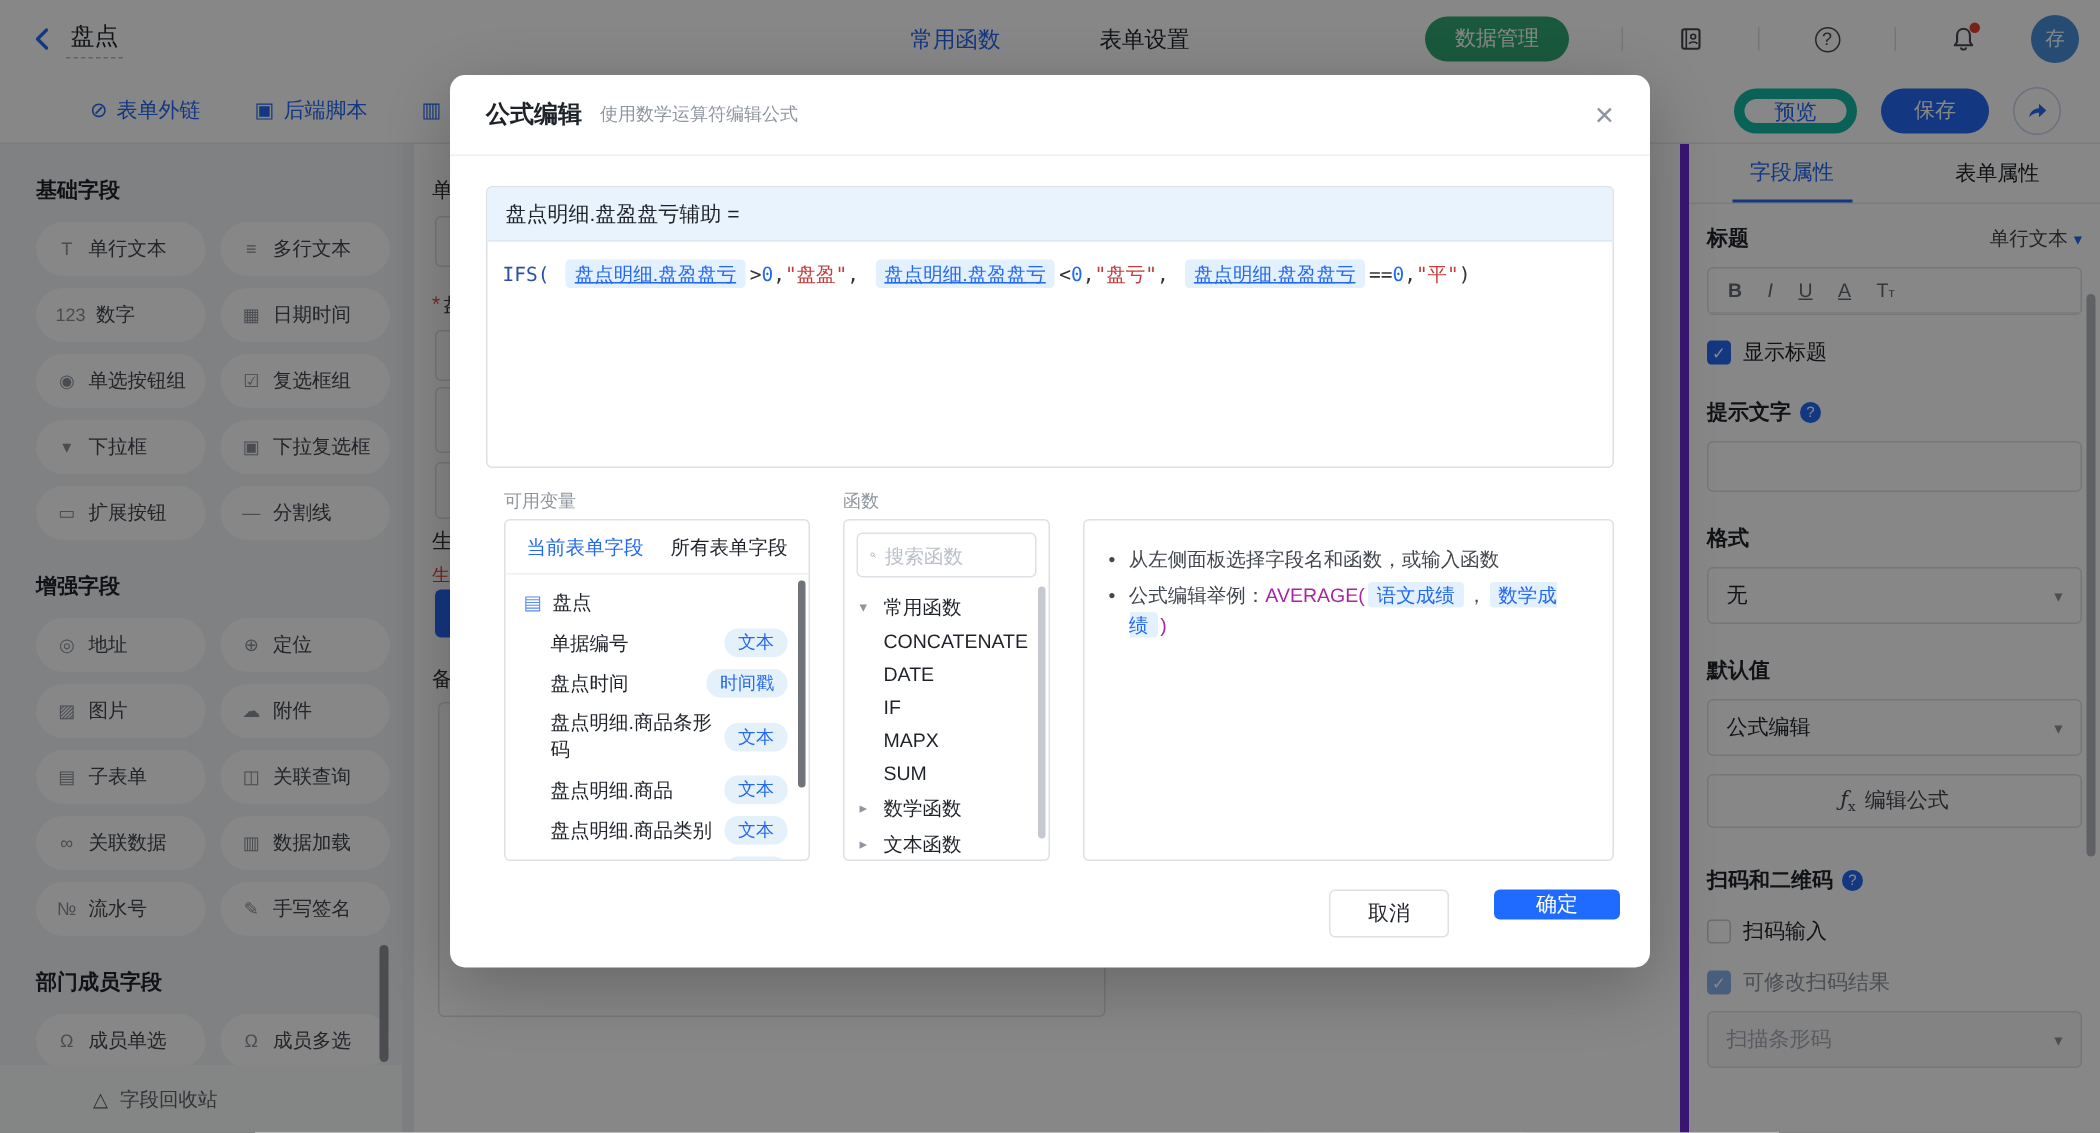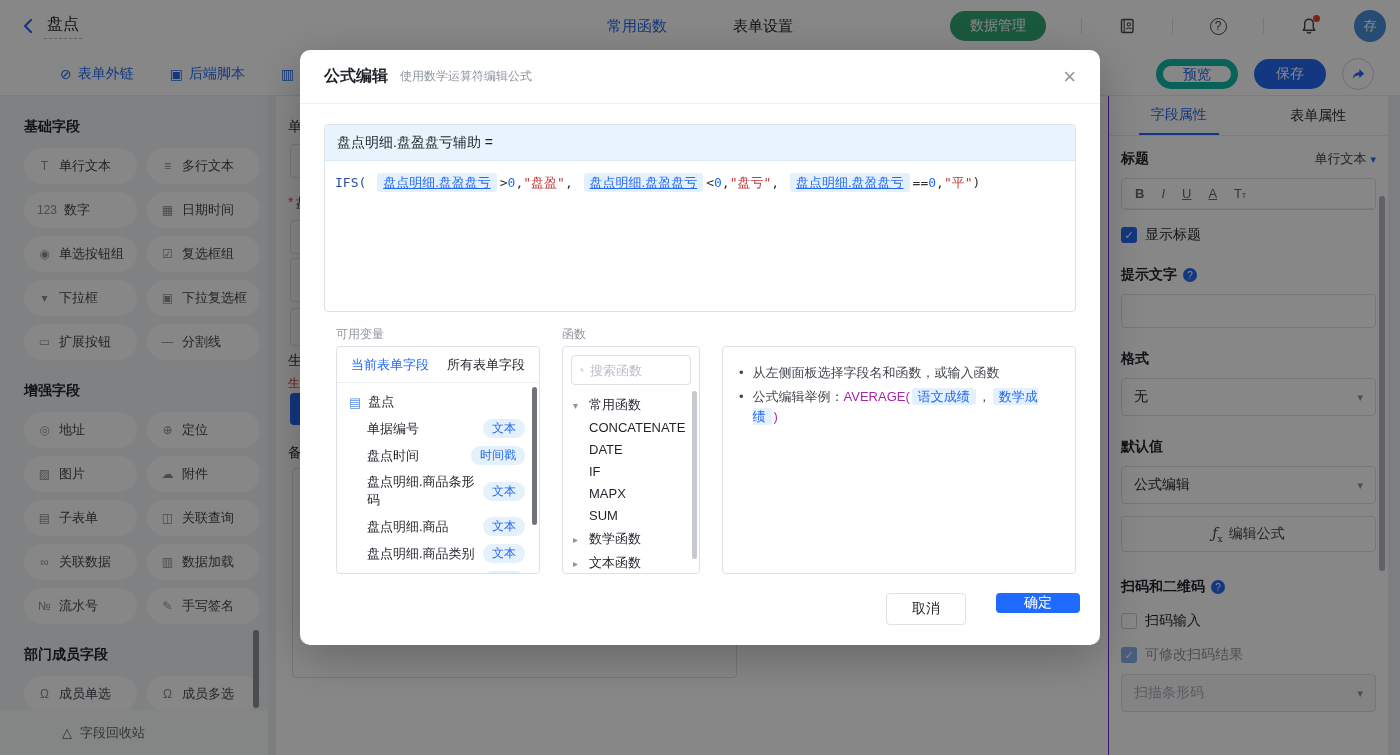--- a/index.html
+++ b/index.html
@@ -41,21 +41,21 @@
 
   
   .canvas-card { position:absolute; left:276px; top:96px; right:280px; bottom:0; background:#fff; z-index:1; }
   .cv-label { position:absolute; font-size:14px; color:#333; }
   .cv-star { color:#e34d4d; margin-right:2px; }
   .cv-box { position:absolute; border:1px solid #dcdfe6; border-radius:4px; background:#fff; }
   .cv-helper { position:absolute; font-size:12px; color:#d5413d; }
   .cv-btn { position:absolute; background:#2468f2; border-radius:4px; }
 
   
-  .right-panel { position:absolute; top:96px; right:12px; bottom:0; width:280px; background:#fff; border-left:1px solid #6d28d9; z-index:1; }
+  .right-panel { position:absolute; top:96px; right:0; bottom:0; width:280px; background:#fff; border-left:6px solid #6d28d9; z-index:1; }
   .rp-tabs { height:40px; border-bottom:1px solid #e8eaed; display:flex; }
   .rp-tab { flex:1; display:flex; align-items:center; justify-content:center; font-size:14px; cursor:pointer; }
   .rp-tab.active span { color:#2468f2; border-bottom:2px solid #2468f2; padding:10px 12px 9px; }
   .rp-body { padding:12px 12px 0; position:relative; }
   .rp-row { display:flex; justify-content:space-between; align-items:center; margin-top:2px; }
   .rp-strong { font-size:14px; font-weight:bold; }
   .type-dd { font-size:13px; color:#42464e; display:flex; align-items:center; gap:4px; cursor:pointer; }
   .type-dd .caret { color:#2468f2; font-size:11px; }
   .editor-box { border:1px solid #dcdfe6; border-radius:4px; margin-top:10px; }
   .editor-toolbar { height:30px; border-bottom:1px solid #ebedf0; display:flex; align-items:center; gap:17px; padding-left:13px; color:#646a73; font-size:13px; }

